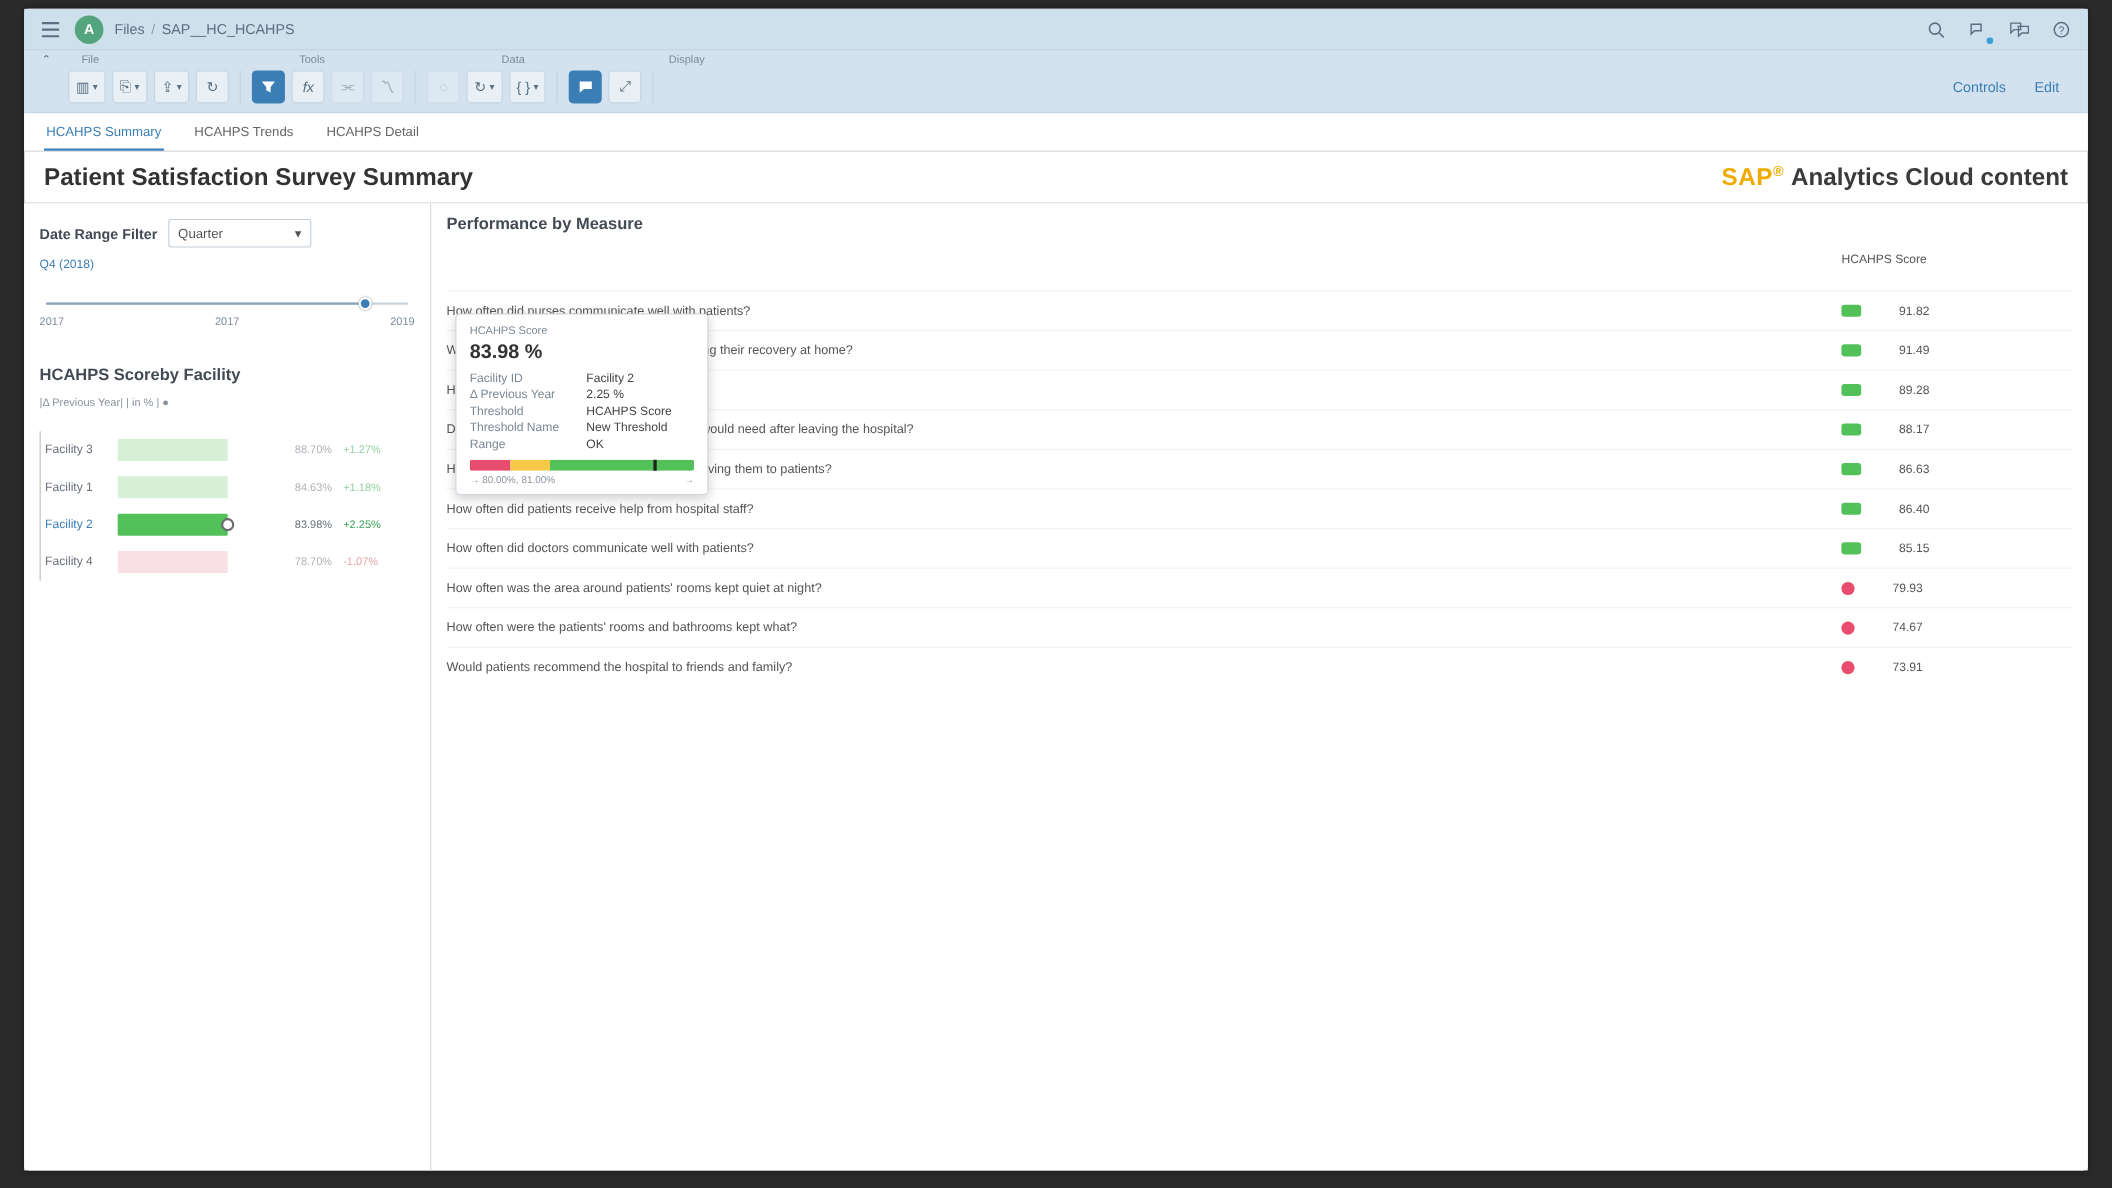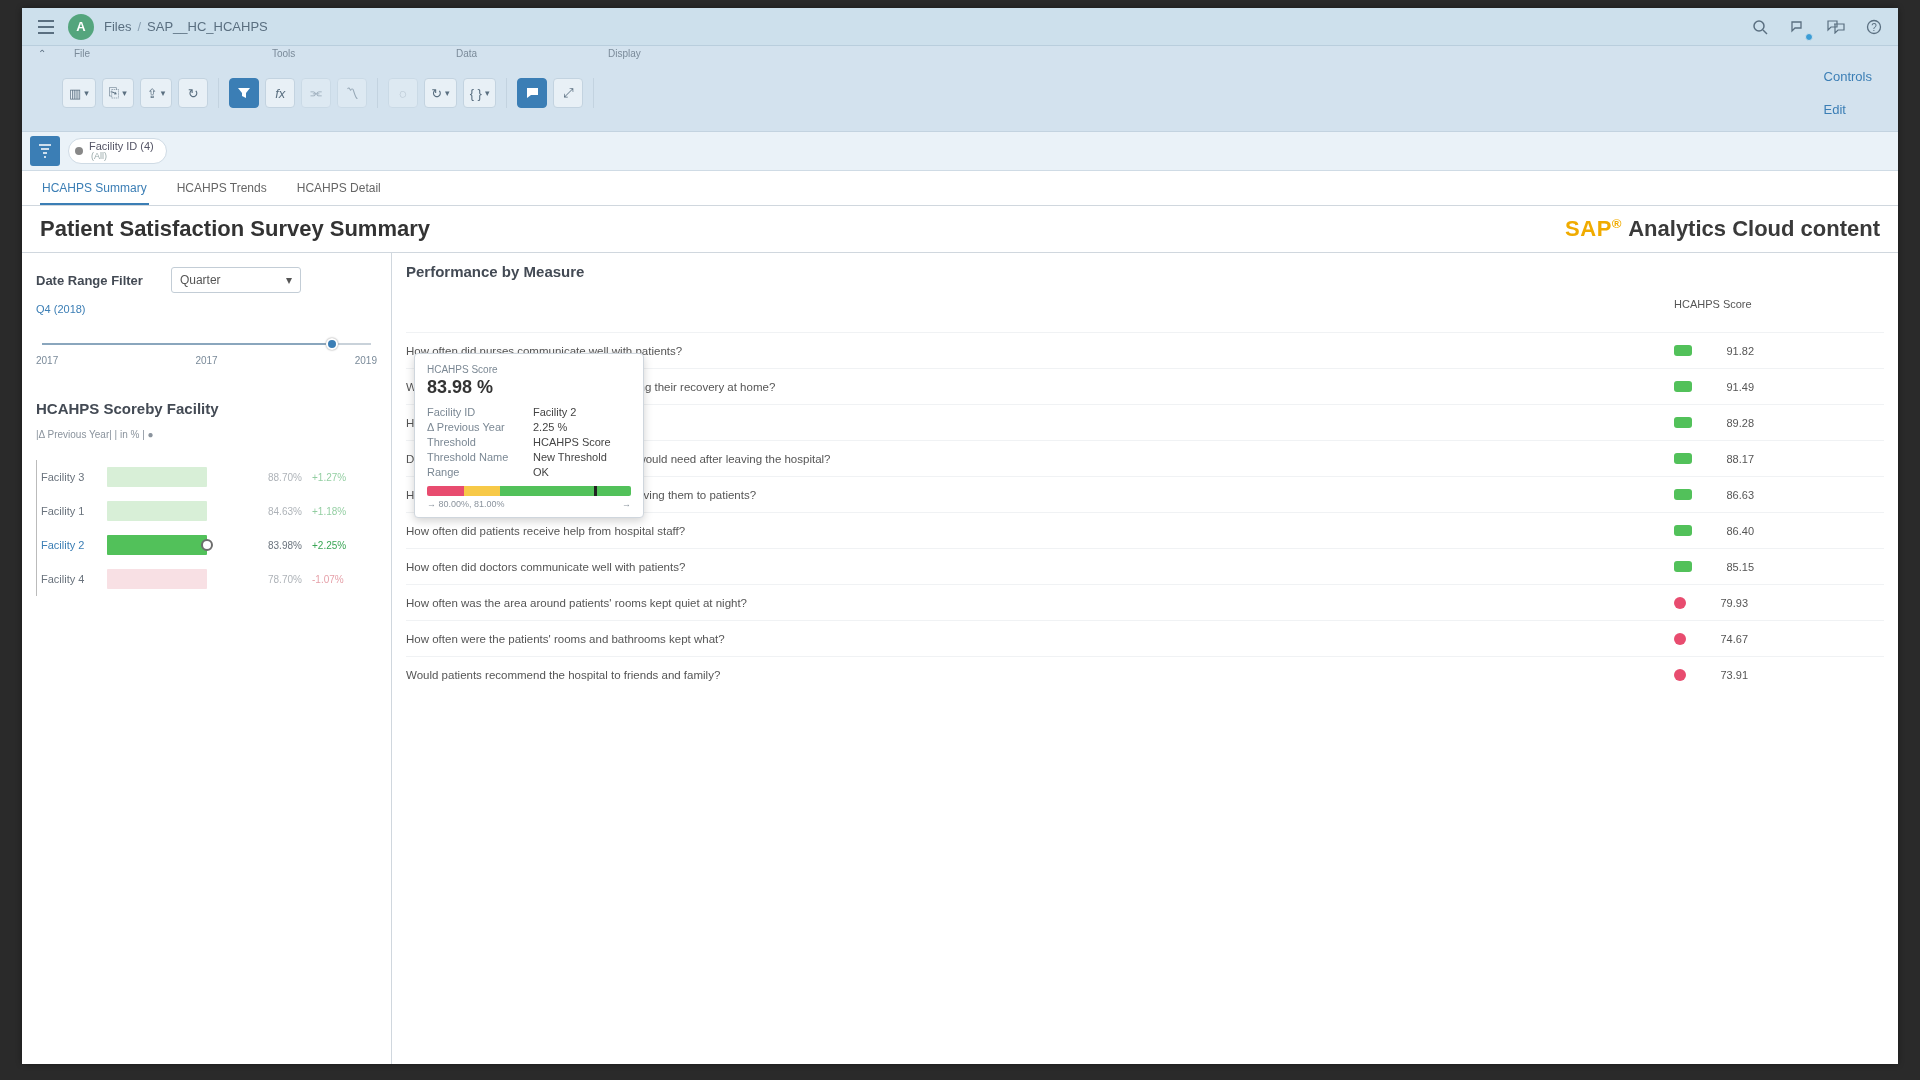--- a/index.html
+++ b/index.html
@@ -113,21 +113,21 @@
   .sap-logo { color: var(--sap-gold); font-weight:800; letter-spacing:.5px; }
   .sap-logo sup{ font-size:.6em; }
   .brand-rest { color:#3a3a3a; font-weight:600; }
 
   
   .body { flex:1; display:flex; overflow:hidden; background:#fff;}
   .left-col { width: 370px; border-right:1px solid var(--border); padding: 10px 14px; display:flex; flex-direction:column; gap:10px;}
   .right-col { flex:1; padding: 10px 14px; position:relative; }
 
   .section-title { font-size:15px; font-weight:600; color:#434a54; }
-  .filter-line { display:flex; align-items:center; gap:28px; margin-top:4px;}
+  .filter-line { display:flex; align-items:center; gap:10px; margin-top:4px;}
   .select {
     border:1px solid #c3cdd6; border-radius:3px; height:26px; width:130px;
     display:flex; align-items:center; justify-content:space-between; padding:0 8px;
     font-size:12px; color:#555; background:#fff; cursor:pointer;
   }
   .crumb-small { color: var(--blue); font-size:11px; margin-top:0; }
 
   
   .slider-wrap { margin-top:18px; }
   .slider-track { position:relative; height:2px; background:#c9d2da; margin:0 6px; }
@@ -259,41 +259,27 @@
         <div class="tbtn">{ }<span class="chev">▾</span></div>
       </div>
       <div class="tgroup">
         <div class="tbtn active">
           <svg width="14" height="14" viewBox="0 0 14 14">
               <path d="M1 2h12v7H6l-4 3V2z" fill="currentColor"></path>
             </svg>
         </div>
         <div class="tbtn">⤢</div>
       </div>
-      <div style="margin-left:auto; display:flex; gap:6px;flex-direction:column;">
+      <div style="margin-left:auto; display:flex; gap:6px;">
         <div class="link-btn">Controls</div>
         <div class="link-btn">Edit</div>
       </div>
     </div>
   </div>
 
-  <div class="chip-row">
-    <div class="chip-btn">
-      <svg width="14" height="14" viewBox="0 0 14 14">
-          <path d="M1 1h12M3 5h8M5 9h4M6 13h2" stroke="#fff" stroke-width="1.6"></path>
-        </svg>
-    </div>
-    <div class="chip">
-      <span class="dot"></span>
-      <span style="display:flex;flex-direction:column;line-height:1.05">
-        <span>Facility ID (4)</span>
-        <span class="sub">(All)</span>
-      </span>
-    </div>
-  </div>
 
   <div class="tabs" id="tabbar">
       <div class="tab active">HCAHPS Summary</div>
       <div class="tab">HCAHPS Trends</div>
       <div class="tab">HCAHPS Detail</div>
     </div>
 
   <div class="page-head">
     <div class="page-title">Patient Satisfaction Survey Summary</div>
     <div class="brand-right">

